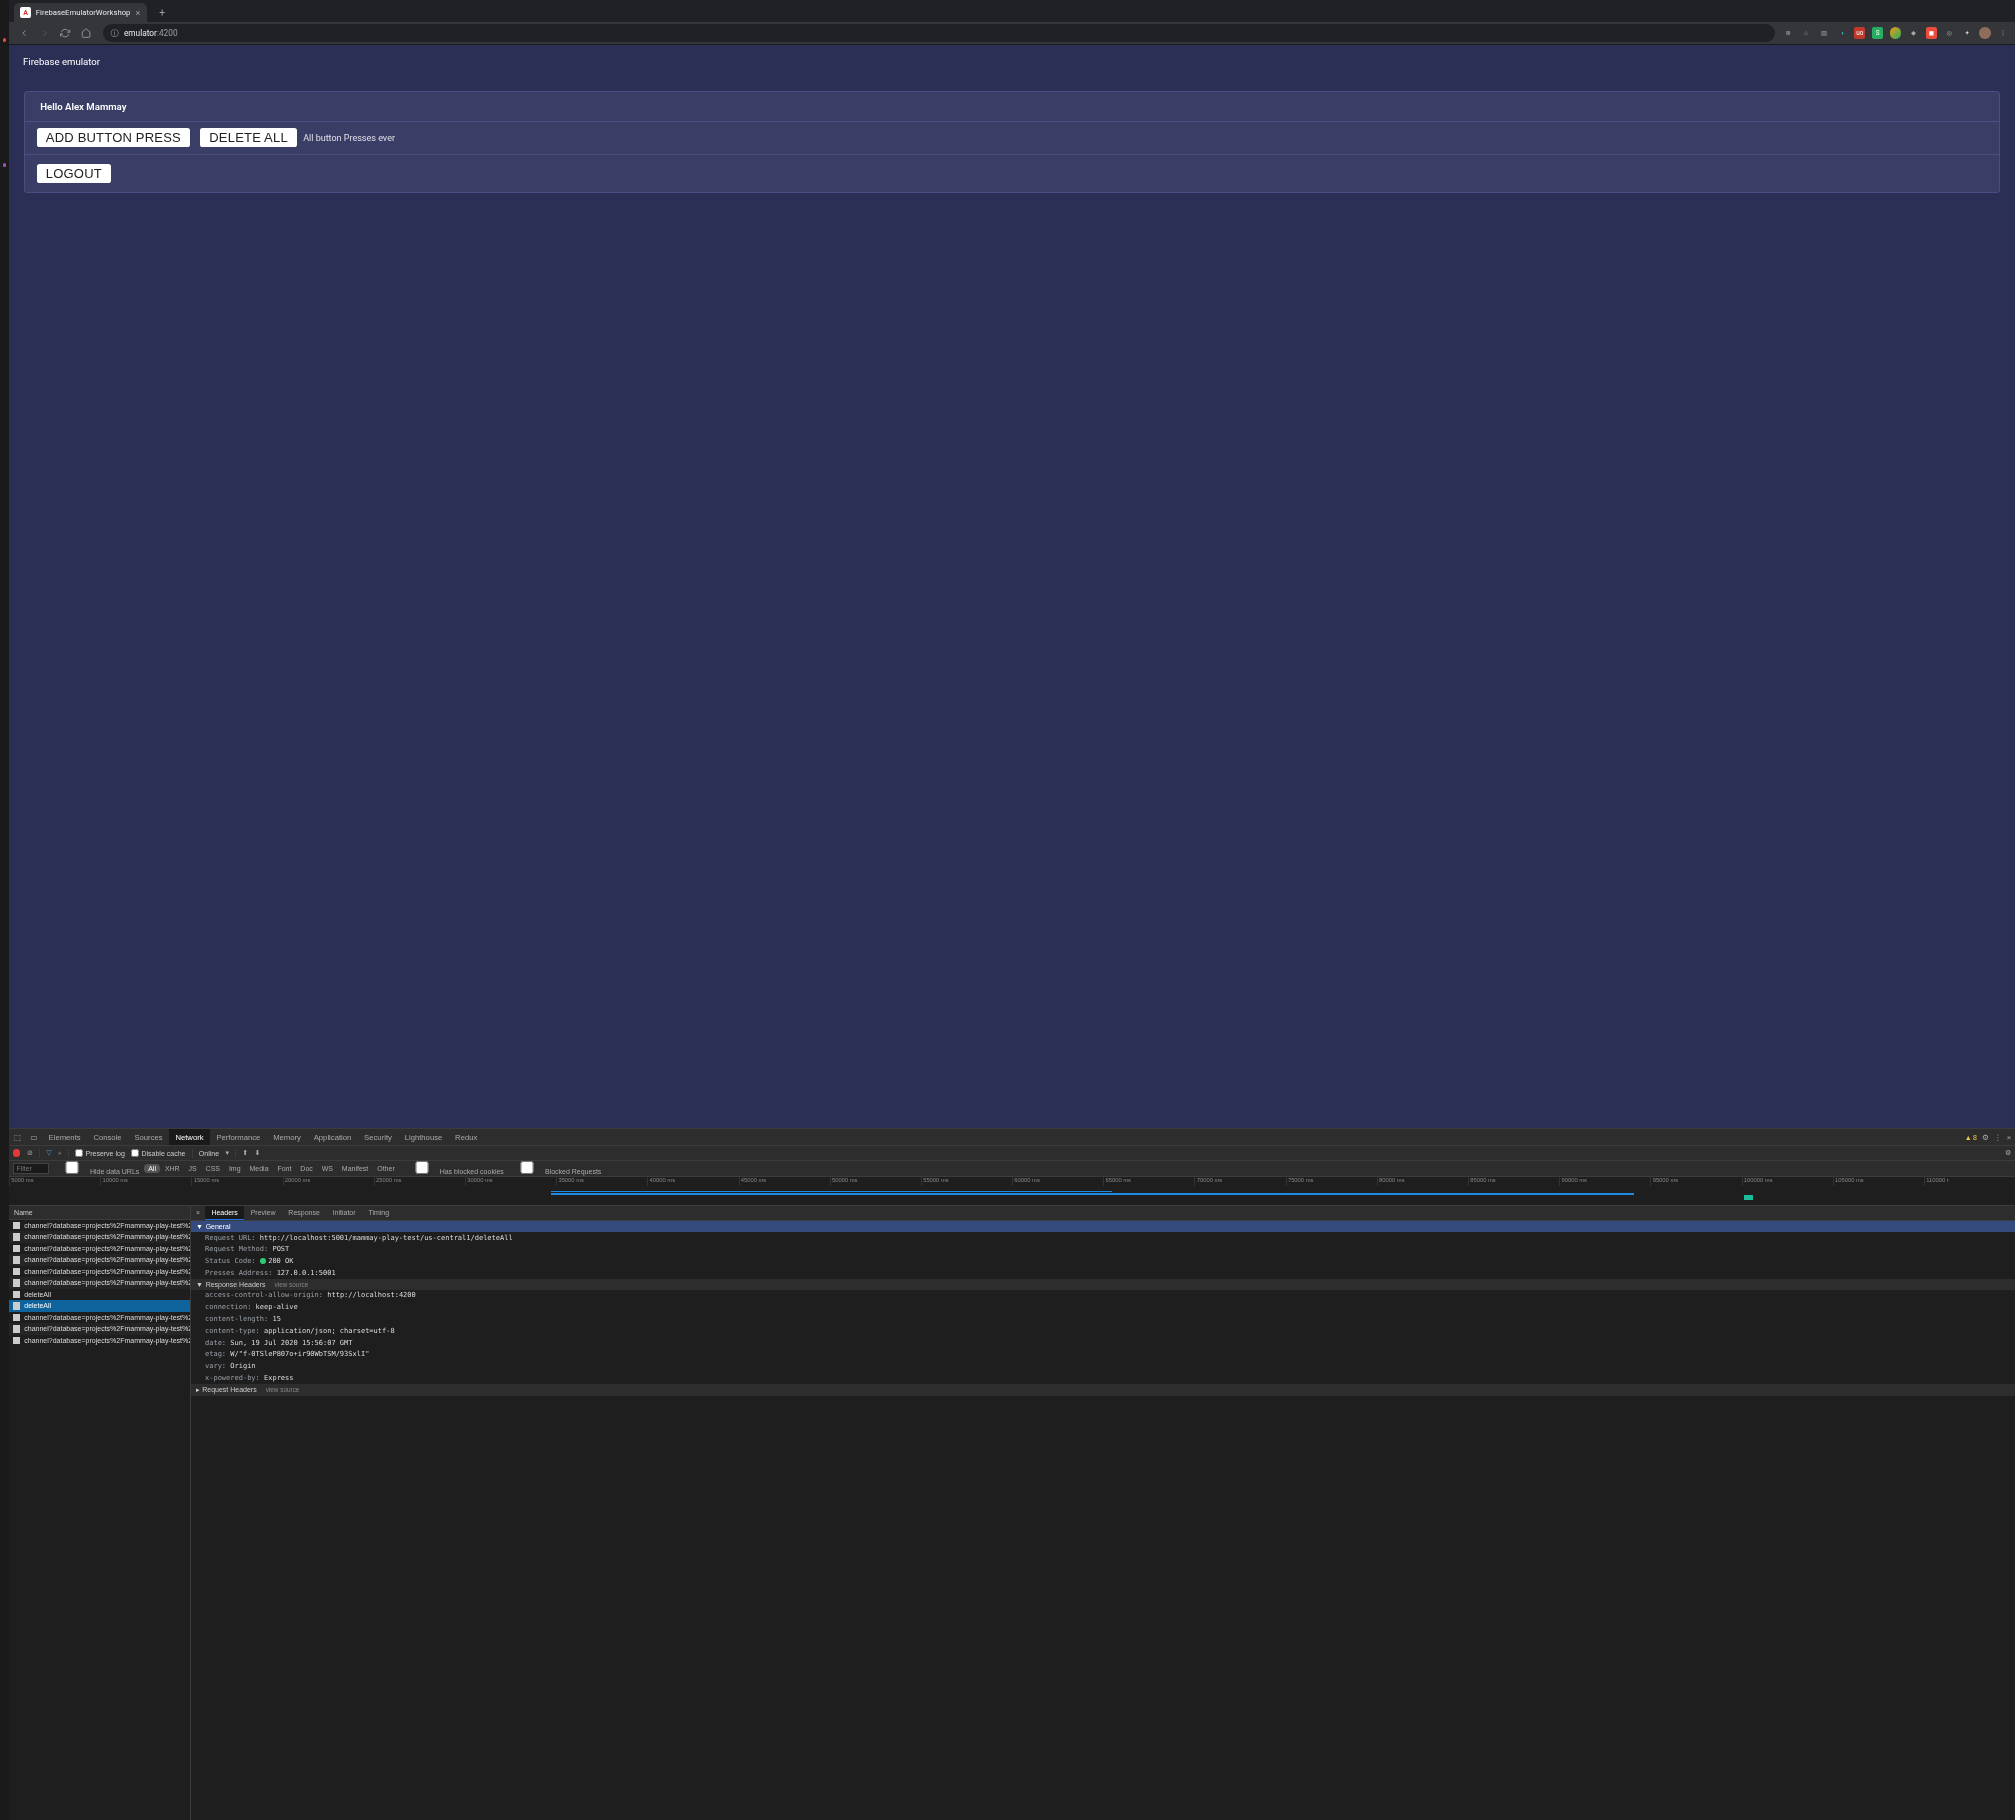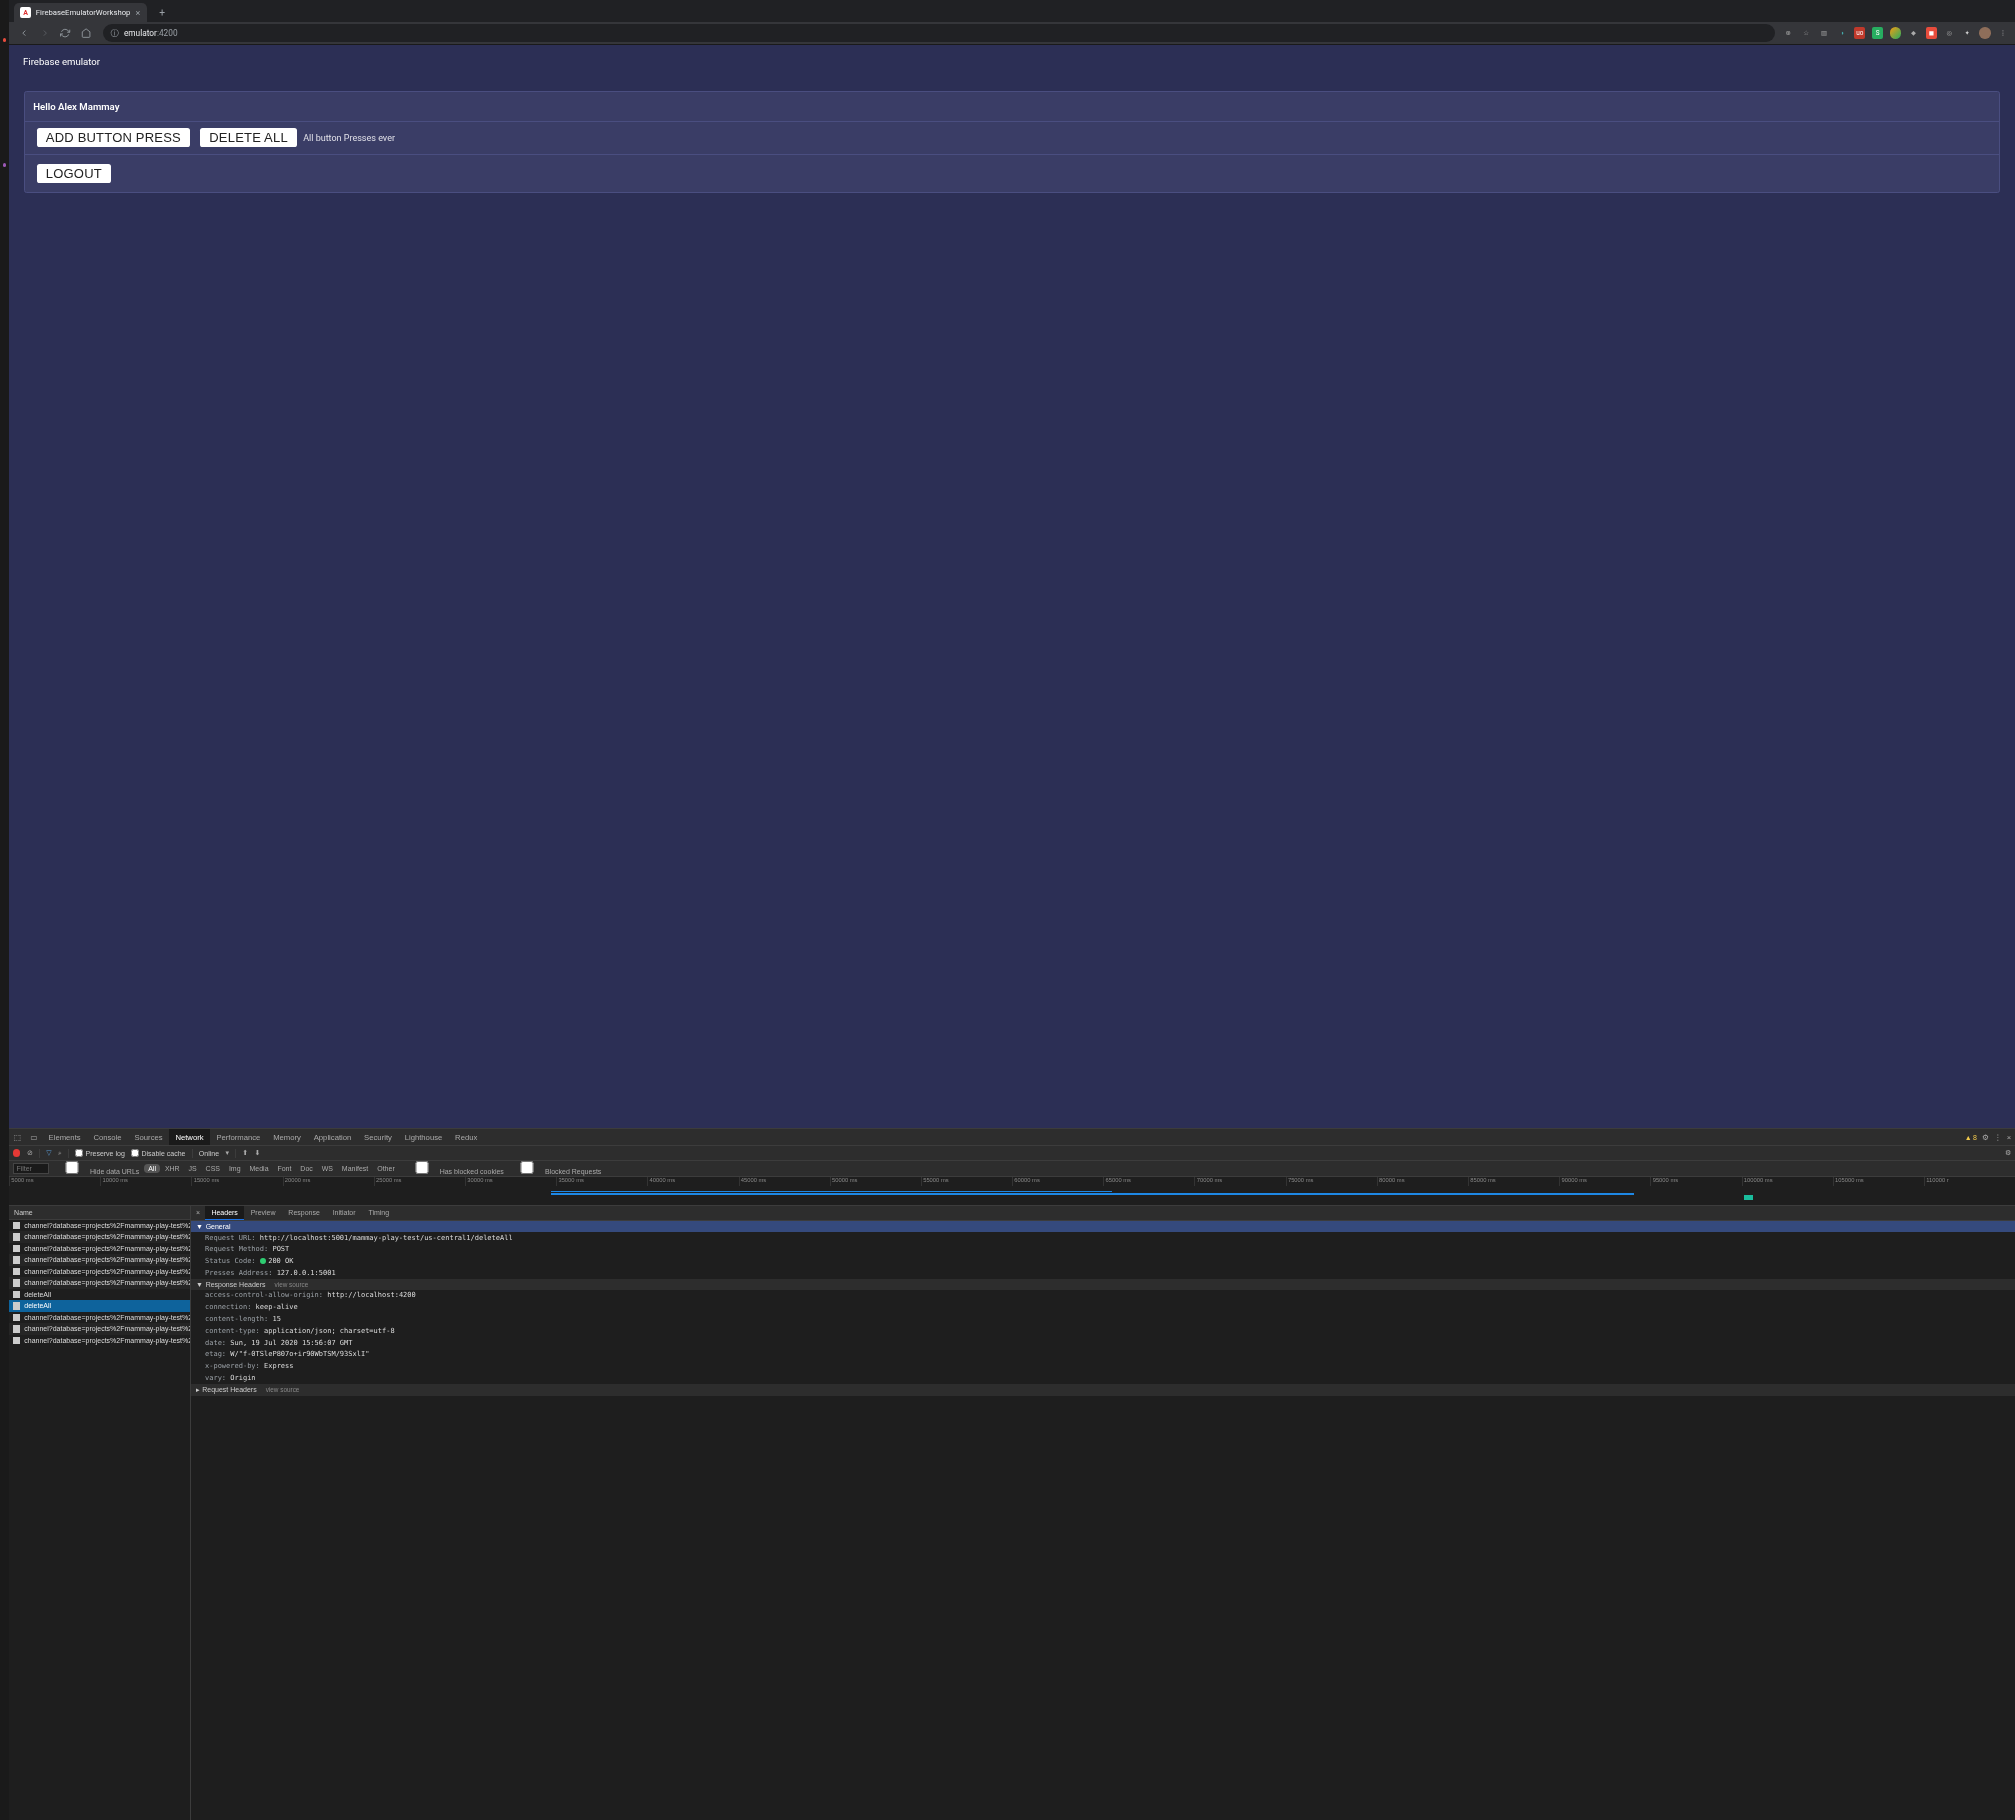--- a/index.html
+++ b/index.html
@@ -24,21 +24,21 @@
   .addr { flex:1; margin:0 5.1px; background:#202124; border-radius:10.2px; height:18px; display:flex; align-items:center; padding:0 7.7px; font-size:8.3px; color:#9aa0a6; gap:5.1px;}
   .addr .host { color:#e8eaed; }
   .ext-icons { display:flex; gap:6.4px; align-items:center; }
   .ext-icons .ei { width:11.5px; height:11.5px; border-radius:1.9px; display:flex; align-items:center; justify-content:center; font-size:6.4px; cursor:pointer;}
 
   
   .page { background:#2c2f55; flex:1; overflow:hidden; }
   .app-header { height:33px; display:flex; align-items:center; padding:0 14px; color:#fff; font-size:9.6px; }
   .app-body { padding:12.8px 15.3px; }
   .card { background:#3a3d66; border:0.6px solid #4a4e80; border-radius:2.6px; overflow:hidden; }
-  .card-h { padding:9px 8px; color:#fff; font-weight:600; font-size:9.6px; border-bottom:0.6px solid #4a4e80;}
+  .card-h { padding:9px 15px; color:#fff; font-weight:600; font-size:9.6px; border-bottom:0.6px solid #4a4e80;}
   .card-row { padding:6.4px 11.5px; display:flex; align-items:center; gap:1.3px; border-bottom:0.6px solid #4a4e80;}
   .card-row:last-child { border-bottom:none; padding:9px 11.5px;}
   .btn { background:#fff; color:#222; font-size:13px; font-weight:500; padding:2px 9px; border:none; border-radius:2.6px; cursor:pointer; letter-spacing:0.2px;}
   .btn + .btn { margin-left:9px; }
   .muted-text { color:#e0e0e8; font-size:9px; margin-left:5px;}
 
   
   .devtools { height:38%; background:#242424; display:flex; flex-direction:column; border-top:0.6px solid #3c3c3c; font-size:7.7px; color:#ccc; font-family: Menlo, Consolas, monospace;}
   .dt-tabs { height:16.6px; background:#2d2d2d; display:flex; align-items:center; border-bottom:0.6px solid #3c3c3c; font-family: -apple-system, Arial, sans-serif;}
   .dt-tabs .ic { width:16.6px; display:flex; align-items:center; justify-content:center; color:#aaa; cursor:pointer;}
@@ -339,22 +339,22 @@
               <div class="kv"><span class="k">Presses Address:</span> <span class="v">127.0.0.1:5001</span></div>
             </div>
           <div class="sec-head plain">▼ <span>Response Headers</span><span class="vs">view source</span></div>
           <div id="resp-kv">
               <div class="kv"><span class="k">access-control-allow-origin:</span> <span class="v">http://localhost:4200</span></div>
               <div class="kv"><span class="k">connection:</span> <span class="v">keep-alive</span></div>
               <div class="kv"><span class="k">content-length:</span> <span class="v">15</span></div>
               <div class="kv"><span class="k">content-type:</span> <span class="v">application/json; charset=utf-8</span></div>
               <div class="kv"><span class="k">date:</span> <span class="v">Sun, 19 Jul 2020 15:56:07 GMT</span></div>
               <div class="kv"><span class="k">etag:</span> <span class="v">W/"f-0TSleP807o+ir90WbTSM/93SxlI"</span></div>
+              <div class="kv"><span class="k">vary:</span> <span class="v">Origin</span></div>
               <div class="kv"><span class="k">x-powered-by:</span> <span class="v">Express</span></div>
-              <div class="kv"><span class="k">vary:</span> <span class="v">Origin</span></div>
             </div>
           <div class="sec-head plain">▸ <span>Request Headers</span><span class="vs">view source</span></div>
         </div>
       </div>
     </div>
 
   </div>
 </div>
 
 

